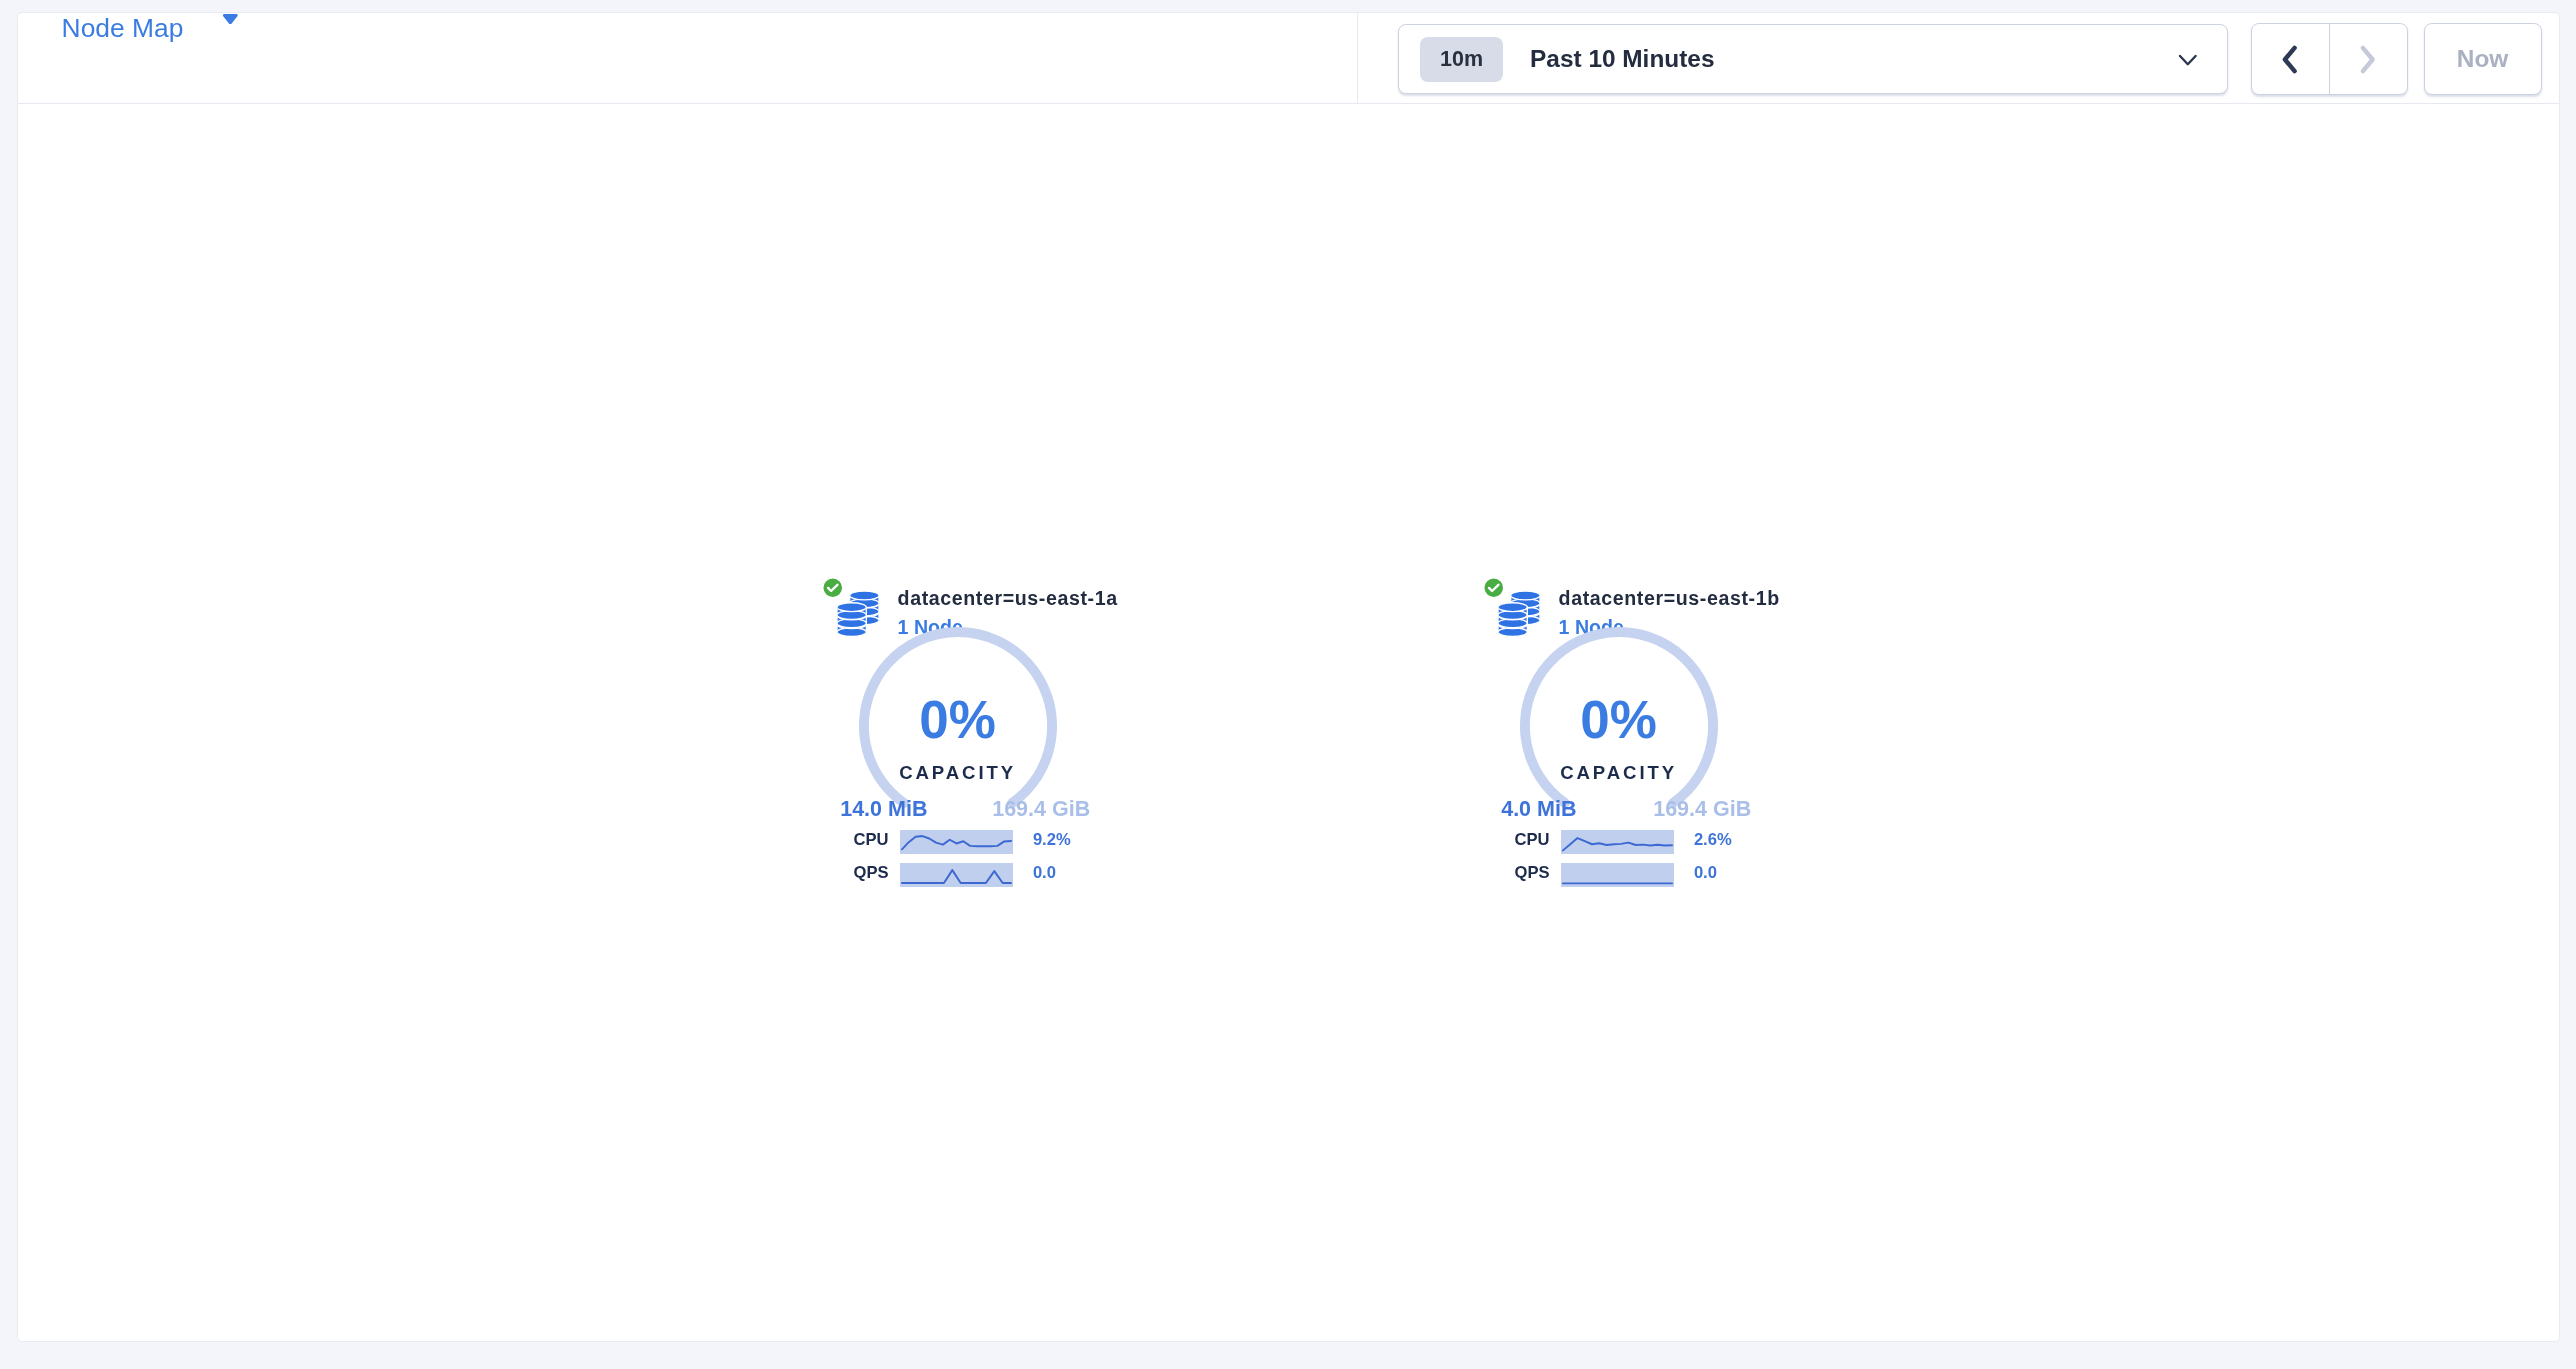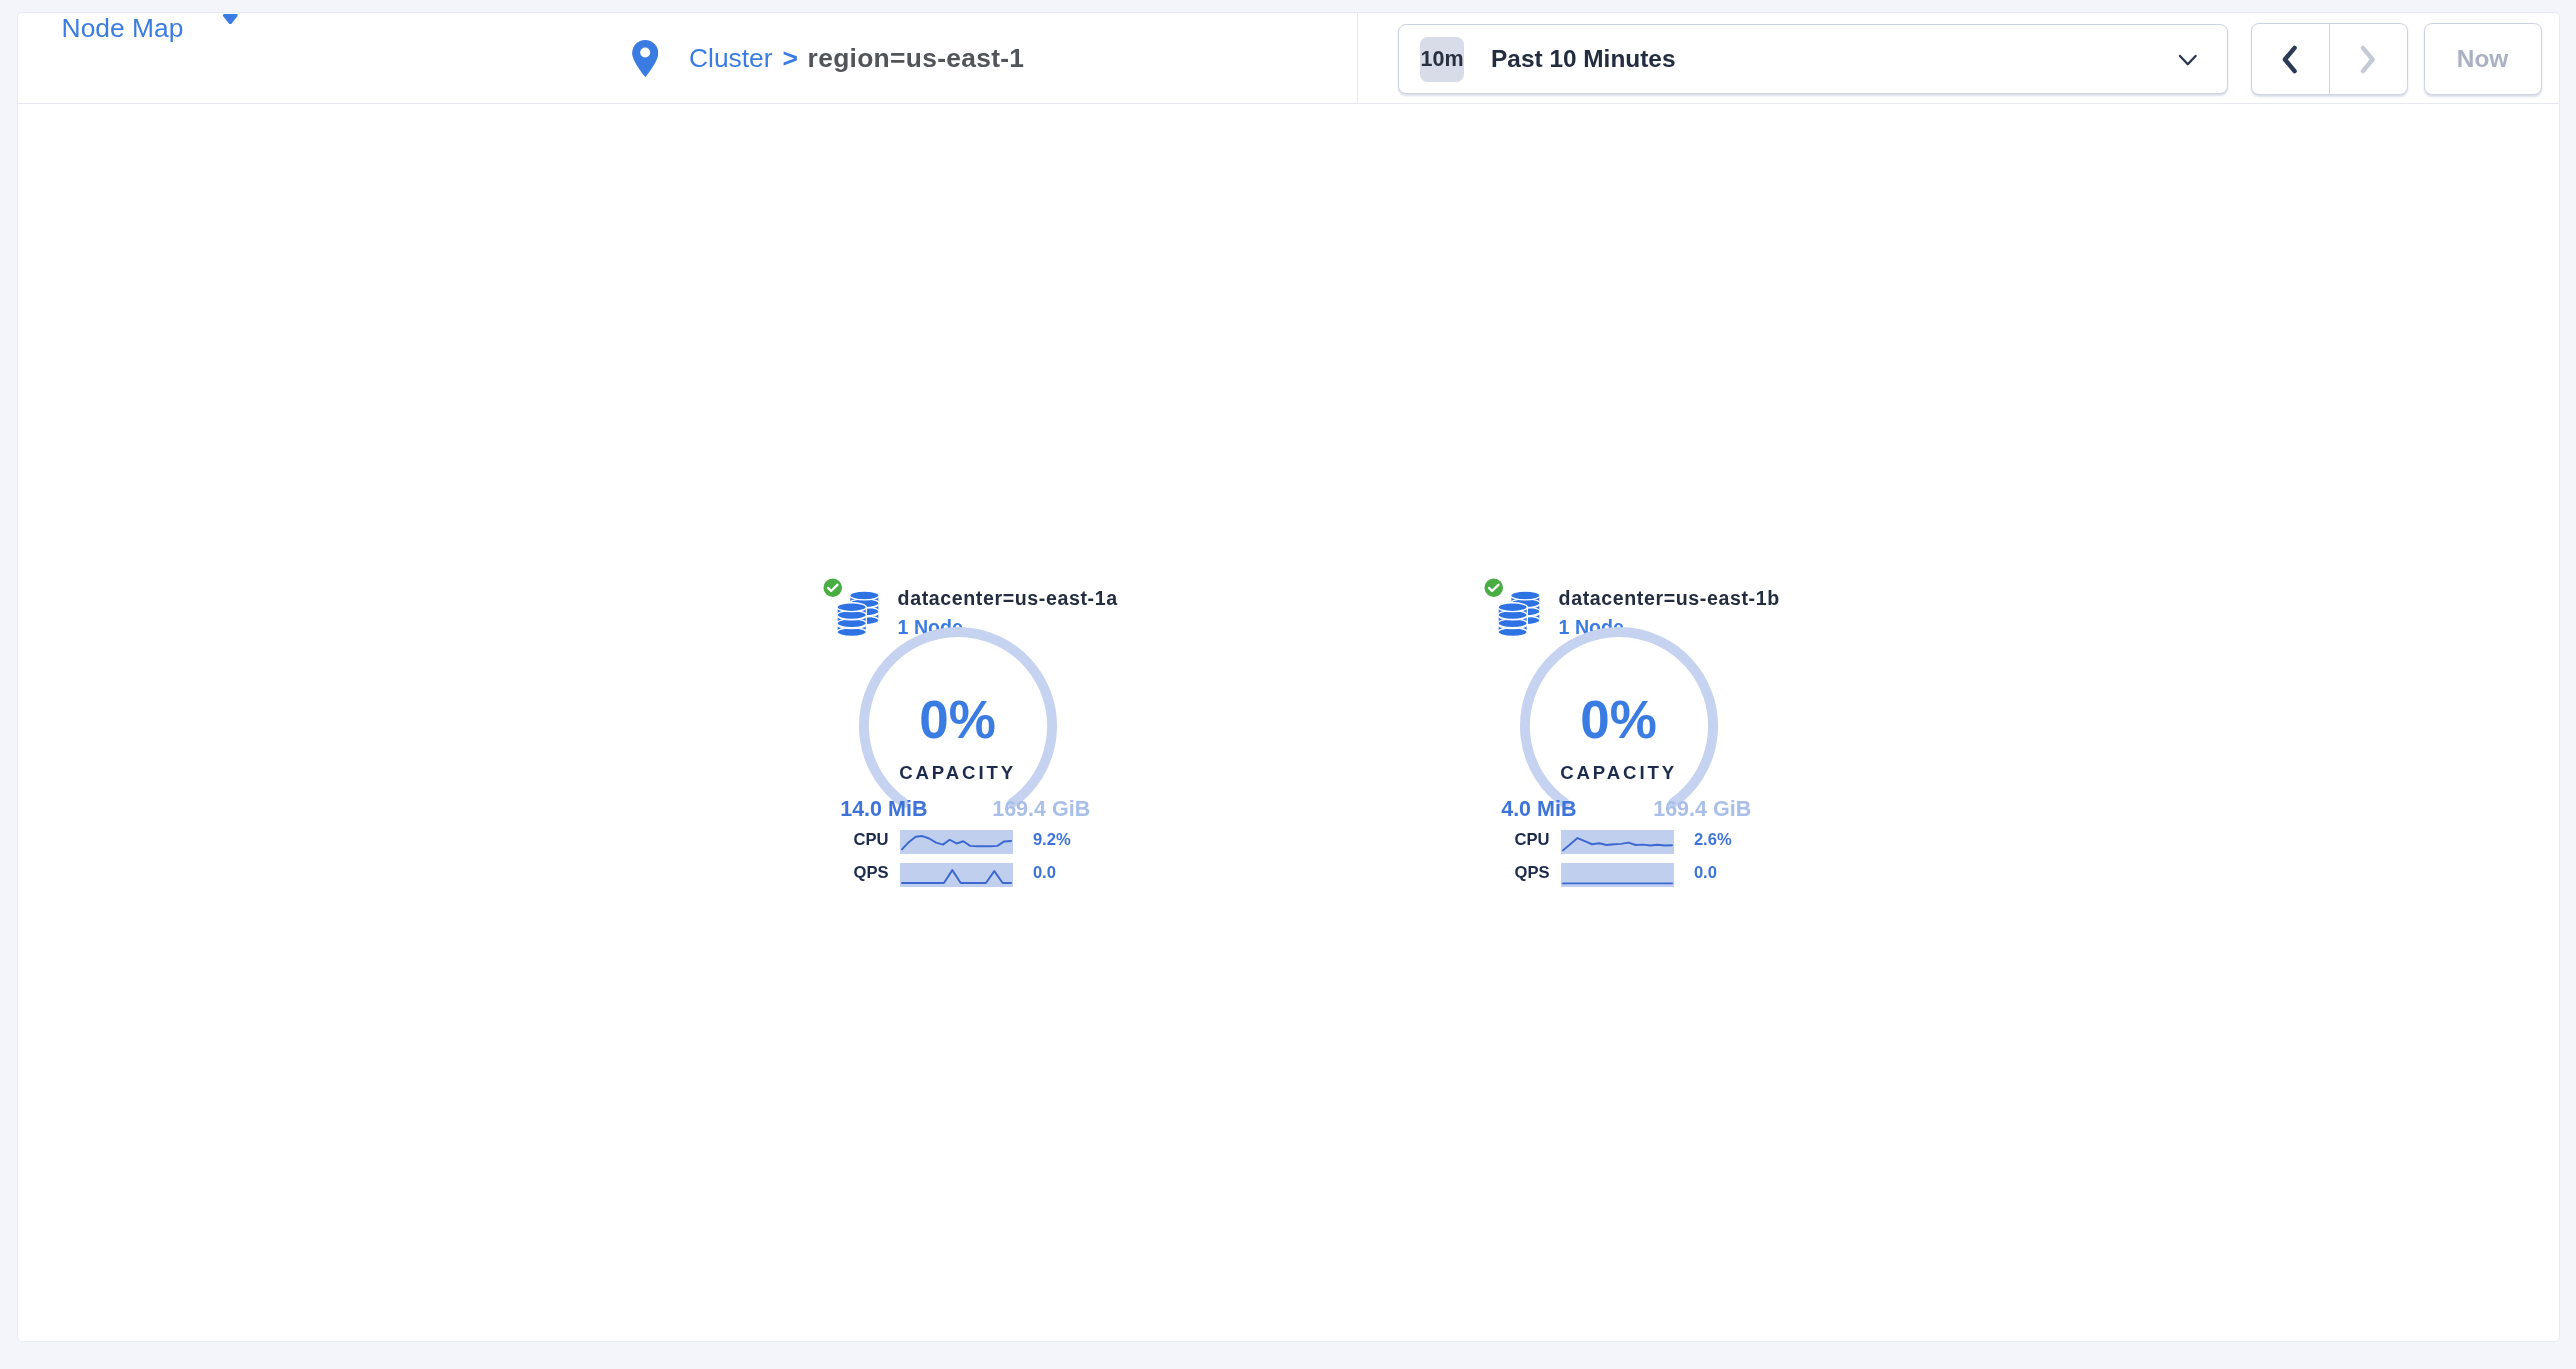--- a/index.html
+++ b/index.html
@@ -20,21 +20,21 @@
   .view-label { font-size:26.4px; color:var(--accent); }
   .breadcrumb { position:absolute; left:614px; top:0; height:91px; display:flex; align-items:center; }
   .pin { margin-right:31px; }
   .crumb-link { font-size:26.4px; color:var(--accent); text-decoration:none; }
   .crumb-sep { font-size:26.4px; font-weight:700; color:var(--accent); margin:0 9.8px; }
   .crumb-current { font-size:26.4px; font-weight:700; color:var(--crumb-gray); letter-spacing:0.3px; }
   .header-divider { position:absolute; left:1339px; top:0; width:1px; height:91px; background:var(--divider); }
   .ctl { background:#fff; border:1px solid var(--control-border); border-radius:7.8px; box-shadow:0 2px 2px rgba(176,184,203,0.45); }
   .time-select { position:absolute; left:1380px; top:11.7px; width:830px; height:70px; display:flex; align-items:center; cursor:pointer; }
   .time-badge {
-    margin-left:21.5px; width:44px; height:45px; background:#d8dce8; border-radius:7.8px;
+    margin-left:21.5px; width:83px; height:45px; background:#d8dce8; border-radius:7.8px;
     display:flex; align-items:center; justify-content:center;
     font-size:21.5px; font-weight:700; color:#293140;
   }
   .time-label { margin-left:27px; font-size:24.4px; font-weight:700; color:#232d3f;text-align:right; }
   .time-chevron { position:absolute; right:29px; top:29px; }
   .nav-group { position:absolute; left:2233px; top:10.8px; width:157px; height:72px; display:flex; overflow:hidden; }
   .nav-btn { flex:1; border:none; background:none; display:flex; align-items:center; justify-content:center; cursor:pointer; }
   .nav-btn.prev { border-right:1px solid var(--control-border); }
   .now-btn {
     position:absolute; left:2406px; top:10.8px; width:118px; height:72px;
@@ -80,29 +80,20 @@
 
   <div class="header">
 
     <div class="view-select">
       <span class="view-label">Node Map</span>
       <svg width="16.6" height="11.7" viewBox="0 0 17 12">
         <path d="M2.4 2.4 H14.6 L8.5 10.2 Z" fill="#3b7ce2" stroke="#3b7ce2" stroke-width="3" stroke-linejoin="round"></path>
       </svg>
     </div>
 
-    <div class="breadcrumb">
-      <svg class="pin" width="26.4" height="37" viewBox="0 0 24 34">
-        <path d="M12 0C5.37 0 0 5.37 0 12c0 8.2 12 22 12 22s12-13.8 12-22C24 5.37 18.63 0 12 0z" fill="#3b7ce2"></path>
-        <circle cx="12" cy="11.5" r="4.6" fill="#fff"></circle>
-      </svg>
-      <a href="#" class="crumb-link">Cluster</a>
-      <span class="crumb-sep">&gt;</span>
-      <span class="crumb-current">region=us-east-1</span>
-    </div>
 
     <div class="header-divider"></div>
 
     <div class="time-select ctl">
       <span class="time-badge">10m</span>
       <span class="time-label">Past 10 Minutes</span>
       <svg class="time-chevron" width="19.6" height="12.7" viewBox="0 0 20 13">
         <path d="M2 2 L10 10.5 L18 2" stroke="#2c3650" stroke-width="2.4" fill="none" stroke-linecap="round" stroke-linejoin="round"></path>
       </svg>
     </div>

